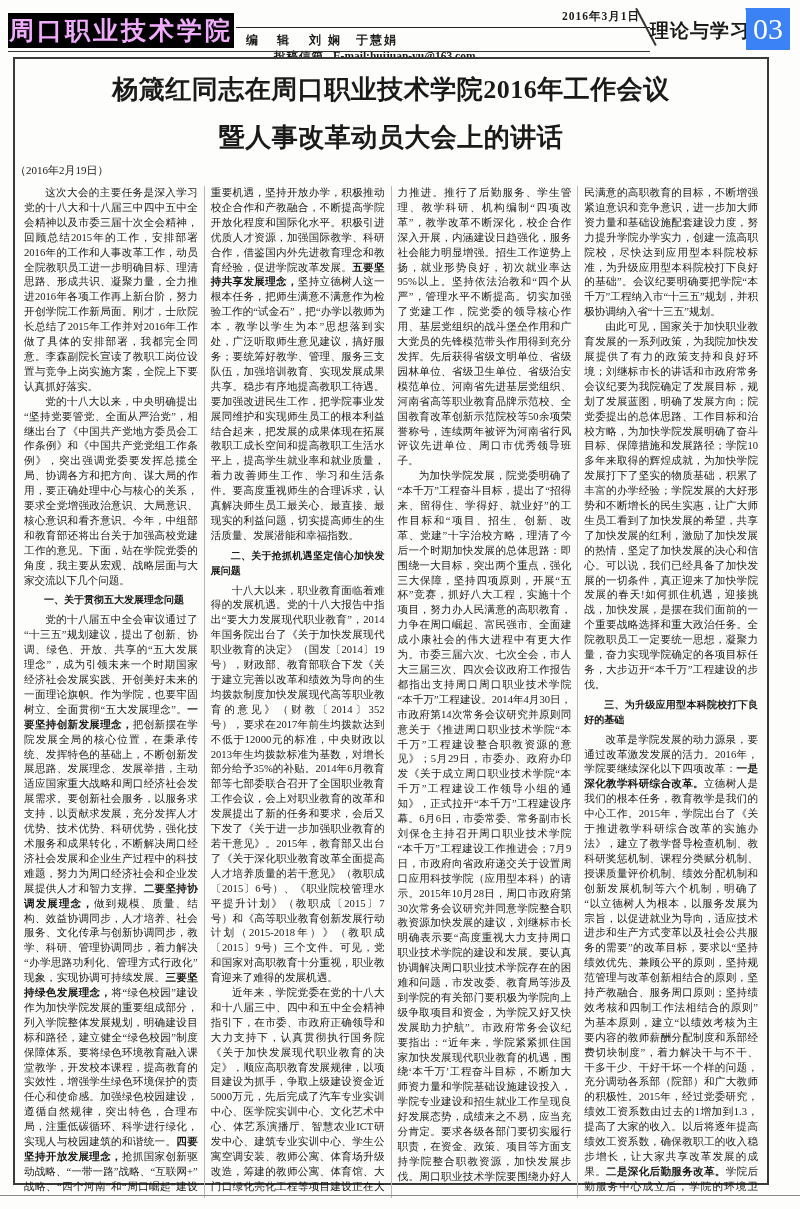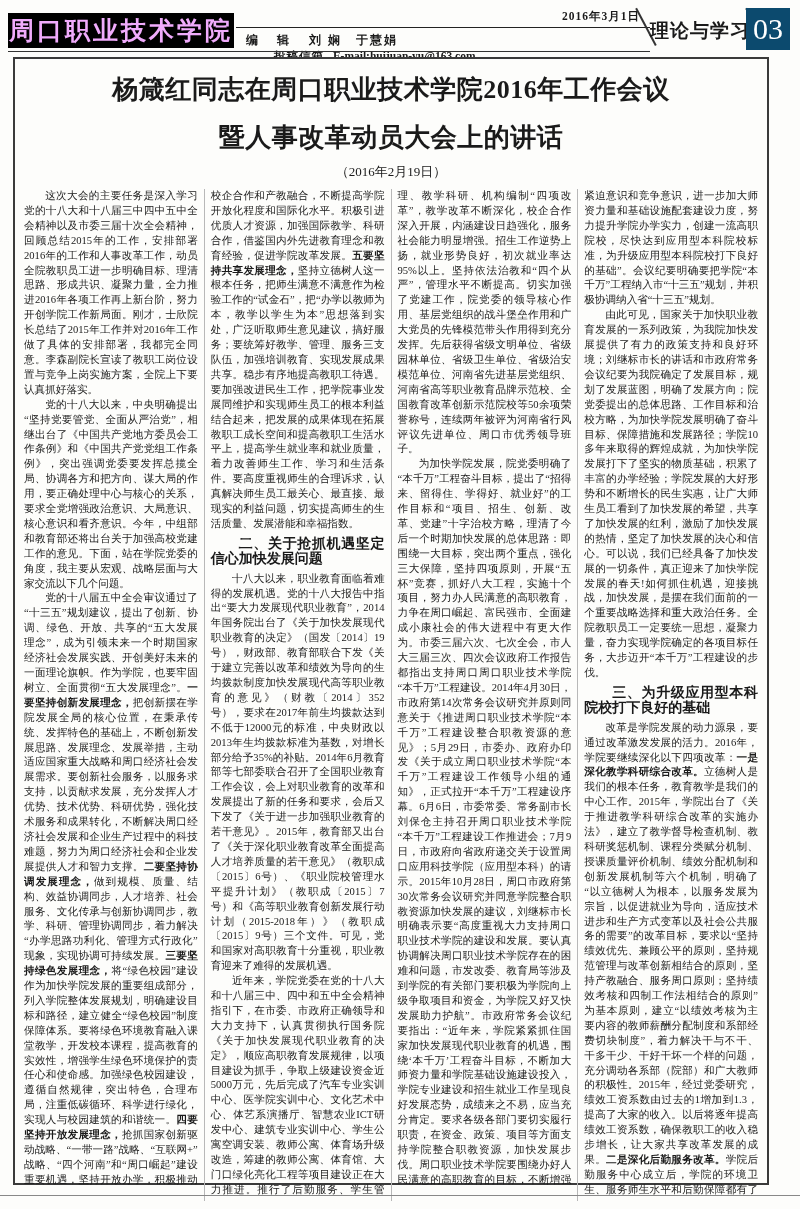--- a/index.html
+++ b/index.html
@@ -33,39 +33,39 @@
   .section-label{
     position:absolute;left:648px;top:14px;width:104px;height:34px;
     display:flex;align-items:center;justify-content:center;
     font-size:19px;font-weight:bold;letter-spacing:1px;
     font-family:"DejaVu Serif","Liberation Serif",serif;
   }
   .diag{position:absolute;width:1.5px;height:42px;background:#333;top:6px;transform:rotate(-28deg);}
   .diag.left{left:645px;}
   .diag.right{left:755px;}
   .page-number{
-    position:absolute;right:10px;top:8px;width:44px;height:42px;background:#0c4a6e;
+    position:absolute;right:10px;top:8px;width:44px;height:42px;background:#3b82f6;
     color:#fff;display:flex;align-items:center;justify-content:center;
     font-size:30px;font-family:"Liberation Serif",serif;
   }
   
   .content{
     position:absolute;left:13px;top:57px;width:756px;height:1128px;
     border:2px solid #3a3a3a;background:#fdfdfb;box-sizing:border-box;
   }
   .headline{ text-align:center;margin:14px 10px 0 10px;font-weight:bold;
     font-size:26px;line-height:34px;letter-spacing:.5px;}
-  .headline-date{text-align:center;font-size:13px;margin-top:8px;}
+  .headline-date{font-size:11px;margin-top:8px;}
   .article-body{
     height:1012px;margin:8px 9px 0 9px;overflow:hidden;
     column-count:4;column-gap:13px;column-rule:1px solid #b8b8b8;
     font-size:10.6px;line-height:14.9px;text-align:justify;
   }
   .article-body p{margin:0;text-indent:2em;}
-  .article-body p.subhead{font-weight:bold;font-size:14px;margin:5px 0 5px 0;}
+  .article-body p.subhead{font-weight:bold;font-size:10px;margin:5px 0 5px 0;}
   .bottom-rule{position:absolute;left:0;right:0;top:1195px;border-top:1px solid #888;}
 </style>
 </head>
 <body>
 
 <div class="page">
 
   <div class="masthead">周口职业技术学院</div>
 
   <div class="pub-date">2016年3月1日</div>
@@ -90,20 +90,21 @@
 
   <div class="page-number">03</div>
 
   <div class="content">
     <div class="headline">杨箴红同志在周口职业技术学院2016年工作会议</div>
     <div class="headline">暨人事改革动员大会上的讲话</div>
     <div class="headline-date">（2016年2月19日）</div>
     <div class="article-body">
         <p class="para"><span>这次大会的主要任务是深入学习党的十八大和十八届三中四中五中全会精神以及市委三届十次全会精神，回顾总结2015年的工作，安排部署2016年的工作和人事改革工作，动员全院教职员工进一步明确目标、理清思路、形成共识、凝聚力量，全力推进2016年各项工作再上新台阶，努力开创学院工作新局面。刚才，士欣院长总结了2015年工作并对2016年工作做了具体的安排部署，我都完全同意。李森副院长宣读了教职工岗位设置与竞争上岗实施方案，全院上下要认真抓好落实。</span></p>
         <p class="para"><span>党的十八大以来，中央明确提出“坚持党要管党、全面从严治党”，相继出台了《中国共产党地方委员会工作条例》和《中国共产党党组工作条例》，突出强调党委要发挥总揽全局、协调各方和把方向、谋大局的作用，要正确处理中心与核心的关系，要求全党增强政治意识、大局意识、核心意识和看齐意识。今年，中组部和教育部还将出台关于加强高校党建工作的意见。下面，站在学院党委的角度，我主要从宏观、战略层面与大家交流以下几个问题。</span></p>
+        <p class="subhead"><span>一、关于贯彻五大发展理念问题</span></p>
         <p class="para"><span>党的十八届五中全会审议通过了“十三五”规划建议，提出了创新、协调、绿色、开放、共享的“五大发展理念”，成为引领未来一个时期国家经济社会发展实践、开创美好未来的一面理论旗帜。作为学院，也要牢固树立、全面贯彻“五大发展理念”。</span><b>一要坚持创新发展理念，</b><span>把创新摆在学院发展全局的核心位置，在秉承传统、发挥特色的基础上，不断创新发展思路、发展理念、发展举措，主动适应国家重大战略和周口经济社会发展需求。要创新社会服务，以服务求支持，以贡献求发展，充分发挥人才优势、技术优势、科研优势，强化技术服务和成果转化，不断解决周口经济社会发展和企业生产过程中的科技难题，努力为周口经济社会和企业发展提供人才和智力支撑。</span><b>二要坚持协调发展理念，</b><span>做到规模、质量、结构、效益协调同步，人才培养、社会服务、文化传承与创新协调同步，教学、科研、管理协调同步，着力解决“办学思路功利化、管理方式行政化”现象，实现协调可持续发展。</span><b>三要坚持绿色发展理念，</b><span>将“绿色校园”建设作为加快学院发展的重要组成部分，列入学院整体发展规划，明确建设目标和路径，建立健全“绿色校园”制度保障体系。要将绿色环境教育融入课堂教学，开发校本课程，提高教育的实效性，增强学生绿色环境保护的责任心和使命感。加强绿色校园建设，遵循自然规律，突出特色，合理布局，注重低碳循环、科学进行绿化，实现人与校园建筑的和谐统一。</span><b>四要坚持开放发展理念，</b><span>抢抓国家创新驱动战略、“一带一路”战略、“互联网+”战略、“四个河南”和“周口崛起”建设重要机遇，坚持开放办学，积极推动校企合作和产教融合，不断提高学院开放化程度和国际化水平。积极引进优质人才资源，加强国际教学、科研合作，借鉴国内外先进教育理念和教育经验，促进学院改革发展。</span><b>五要坚持共享发展理念，</b><span>坚持立德树人这一根本任务，把师生满意不满意作为检验工作的“试金石”，把“办学以教师为本，教学以学生为本”思想落到实处，广泛听取师生意见建议，搞好服务；要统筹好教学、管理、服务三支队伍，加强培训教育、实现发展成果共享。稳步有序地提高教职工待遇。要加强改进民生工作，把学院事业发展同维护和实现师生员工的根本利益结合起来，把发展的成果体现在拓展教职工成长空间和提高教职工生活水平上，提高学生就业率和就业质量，着力改善师生工作、学习和生活条件。要高度重视师生的合理诉求，认真解决师生员工最关心、最直接、最现实的利益问题，切实提高师生的生活质量、发展潜能和幸福指数。</span></p>
         <p class="subhead"><span>二、关于抢抓机遇坚定信心加快发展问题</span></p>
         <p class="para"><span>十八大以来，职业教育面临着难得的发展机遇。党的十八大报告中指出“要大力发展现代职业教育”，2014年国务院出台了《关于加快发展现代职业教育的决定》（国发〔2014〕19号），财政部、教育部联合下发《关于建立完善以改革和绩效为导向的生均拨款制度加快发展现代高等职业教育的意见》（财教〔2014〕352号），要求在2017年前生均拨款达到不低于12000元的标准，中央财政以2013年生均拨款标准为基数，对增长部分给予35%的补贴。2014年6月教育部等七部委联合召开了全国职业教育工作会议，会上对职业教育的改革和发展提出了新的任务和要求，会后又下发了《关于进一步加强职业教育的若干意见》。2015年，教育部又出台了《关于深化职业教育改革全面提高人才培养质量的若干意见》（教职成〔2015〕6号）、《职业院校管理水平提升计划》（教职成〔2015〕7号）和《高等职业教育创新发展行动计划（2015-2018年）》（教职成〔2015〕9号）三个文件。可见，党和国家对高职教育十分重视，职业教育迎来了难得的发展机遇。</span></p>
         <p class="para"><span>近年来，学院党委在党的十八大和十八届三中、四中和五中全会精神指引下，在市委、市政府正确领导和大力支持下，认真贯彻执行国务院《关于加快发展现代职业教育的决定》，顺应高职教育发展规律，以项目建设为抓手，争取上级建设资金近5000万元，先后完成了汽车专业实训中心、医学院实训中心、文化艺术中心、体艺系演播厅、智慧农业ICT研发中心、建筑专业实训中心、学生公寓空调安装、教师公寓、体育场升级改造，筹建的教师公寓、体育馆、大门口绿化亮化工程等项目建设正在大力推进。推行了后勤服务、学生管理、教学科研、机构编制“四项改革”，教学改革不断深化，校企合作深入开展，内涵建设日趋强化，服务社会能力明显增强。招生工作逆势上扬，就业形势良好，初次就业率达95%以上。坚持依法治教和“四个从严”，管理水平不断提高。切实加强了党建工作，院党委的领导核心作用、基层党组织的战斗堡垒作用和广大党员的先锋模范带头作用得到充分发挥。先后获得省级文明单位、省级园林单位、省级卫生单位、省级治安模范单位、河南省先进基层党组织、河南省高等职业教育品牌示范校、全国教育改革创新示范院校等50余项荣誉称号，连续两年被评为河南省行风评议先进单位、周口市优秀领导班子。</span></p>
         <p class="para"><span>为加快学院发展，院党委明确了“本千万”工程奋斗目标，提出了“招得来、留得住、学得好、就业好”的工作目标和“项目、招生、创新、改革、党建”十字治校方略，理清了今后一个时期加快发展的总体思路：即围绕一大目标，突出两个重点，强化三大保障，坚持四项原则，开展“五杯”竞赛，抓好八大工程，实施十个项目，努力办人民满意的高职教育，力争在周口崛起、富民强市、全面建成小康社会的伟大进程中有更大作为。市委三届六次、七次全会，市人大三届三次、四次会议政府工作报告都指出支持周口周口职业技术学院“本千万”工程建设。2014年4月30日，市政府第14次常务会议研究并原则同意关于《推进周口职业技术学院“本千万”工程建设整合职教资源的意见》；5月29日，市委办、政府办印发《关于成立周口职业技术学院“本千万”工程建设工作领导小组的通知》，正式拉开“本千万”工程建设序幕。6月6日，市委常委、常务副市长刘保仓主持召开周口职业技术学院“本千万”工程建设工作推进会；7月9日，市政府向省政府递交关于设置周口应用科技学院（应用型本科）的请示。2015年10月28日，周口市政府第30次常务会议研究并同意学院整合职教资源加快发展的建议，刘继标市长明确表示要“高度重视大力支持周口职业技术学院的建设和发展。要认真协调解决周口职业技术学院存在的困难和问题，市发改委、教育局等涉及到学院的有关部门要积极为学院向上级争取项目和资金，为学院又好又快发展助力护航”。市政府常务会议纪要指出：“近年来，学院紧紧抓住国家加快发展现代职业教育的机遇，围绕‘本千万’工程奋斗目标，不断加大师资力量和学院基础设施建设投入，学院专业建设和招生就业工作呈现良好发展态势，成绩来之不易，应当充分肯定。要求各级各部门要切实履行职责，在资金、政策、项目等方面支持学院整合职教资源，加快发展步伐。周口职业技术学院要围绕办好人民满意的高职教育的目标，不断增强紧迫意识和竞争意识，进一步加大师资力量和基础设施配套建设力度，努力提升学院办学实力，创建一流高职院校，尽快达到应用型本科院校标准，为升级应用型本科院校打下良好的基础”。会议纪要明确要把学院“本千万”工程纳入市“十三五”规划，并积极协调纳入省“十三五”规划。</span></p>
         <p class="para"><span>由此可见，国家关于加快职业教育发展的一系列政策，为我院加快发展提供了有力的政策支持和良好环境；刘继标市长的讲话和市政府常务会议纪要为我院确定了发展目标，规划了发展蓝图，明确了发展方向；院党委提出的总体思路、工作目标和治校方略，为加快学院发展明确了奋斗目标、保障措施和发展路径；学院10多年来取得的辉煌成就，为加快学院发展打下了坚实的物质基础，积累了丰富的办学经验；学院发展的大好形势和不断增长的民生实惠，让广大师生员工看到了加快发展的希望，共享了加快发展的红利，激励了加快发展的热情，坚定了加快发展的决心和信心。可以说，我们已经具备了加快发展的一切条件，真正迎来了加快学院发展的春天!如何抓住机遇，迎接挑战，加快发展，是摆在我们面前的一个重要战略选择和重大政治任务。全院教职员工一定要统一思想，凝聚力量，奋力实现学院确定的各项目标任务，大步迈开“本千万”工程建设的步伐。</span></p>
         <p class="subhead"><span>三、为升级应用型本科院校打下良好的基础</span></p>
         <p class="para"><span>改革是学院发展的动力源泉，要通过改革激发发展的活力。2016年，学院要继续深化以下四项改革：</span><b>一是深化教学科研综合改革。</b><span>立德树人是我们的根本任务，教育教学是我们的中心工作。2015年，学院出台了《关于推进教学科研综合改革的实施办法》，建立了教学督导检查机制、教科研奖惩机制、课程分类赋分机制、授课质量评价机制、绩效分配机制和创新发展机制等六个机制，明确了“以立德树人为根本，以服务发展为宗旨，以促进就业为导向，适应技术进步和生产方式变革以及社会公共服务的需要”的改革目标，要求以“坚持绩效优先、兼顾公平的原则，坚持规范管理与改革创新相结合的原则，坚持产教融合、服务周口原则；坚持绩效考核和四制工作法相结合的原则”为基本原则，建立“以绩效考核为主要内容的教师薪酬分配制度和系部经费切块制度”，着力解决干与不干、干多干少、干好干坏一个样的问题，充分调动各系部（院部）和广大教师的积极性。2015年，经过党委研究，绩效工资系数由过去的1增加到1.3，提高了大家的收入。以后将逐年提高绩效工资系数，确保教职工的收入稳步增长，让大家共享改革发展的成果。</span><b>二是深化后勤服务改革。</b><span>学院后勤服务中心成立后，学院的环境卫生、服务师生水平和后勤保障都有了很大的进步，改造了南院的学生餐厅，开设了教工餐厅，解决了教师的午餐问题，学生公寓全部安装上了空调。后勤服务中心的同志做了大量的工作，这是值得肯定的，也是大家有目共睹的，但是有些地方还有待加强。后勤服务改革就是要以提高服务教学、科研和师生生活为宗旨，解放思想、实事求是，大胆实践，进一步理顺关系，实现管办分离；要充实后勤服务队伍，加强对后勤人员教育和管理；要强化服务意识和服务手段，改进服务方法，立足抓小抓细抓实，主动服务，使后勤服务围着教学转、围着师生转，以优质高效的服务，为促进学院发展提供有力的后勤保障。</span></p>
       </div>
   </div>

